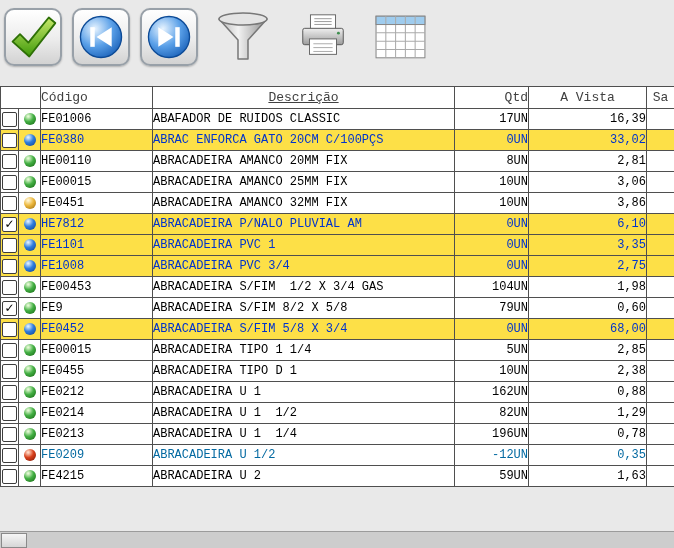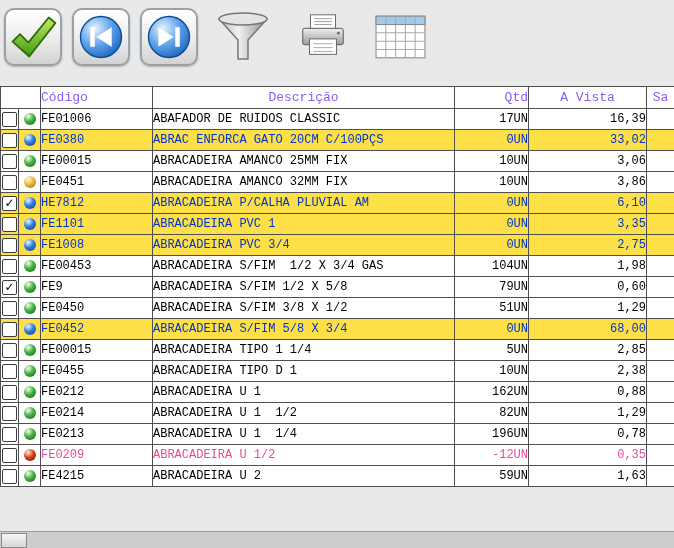--- a/index.html
+++ b/index.html
@@ -12,35 +12,35 @@
     background:linear-gradient(180deg,#ffffff 0%,#ececec 55%,#d2d2d2 100%);
     display:flex;align-items:center;justify-content:center;padding:0;cursor:pointer;
     box-shadow:0 1px 2px rgba(0,0,0,0.25);}
   .tb-flat{width:58px;height:58px;border:none;background:transparent;display:flex;align-items:center;justify-content:center;padding:0;cursor:pointer;}
   .ml4{margin-left:4px;}.ml10{margin-left:10px;}.ml16{margin-left:16px;}.ml22{margin-left:22px;}.ml20{margin-left:20px;}
 
   
   .grid-wrap{position:absolute;top:86px;left:0;width:674px;background:#fff;}
   table.grid{border-collapse:collapse;table-layout:fixed;width:674px;font-size:12px;}
   .grid th,.grid td{border:1px solid #4f4f4f;padding:0;white-space:pre;overflow:hidden;}
-  .grid th{height:21px;font-weight:normal;font-size:13px;background:#ffffff;color:#8b5cf6;}
+  .grid th{height:21px;font-weight:normal;font-size:13px;background:#ffffff;color:#404040;}
   .grid td{height:20px;}
   .th-codigo{text-align:left;padding-left:6px;}
-  .th-descricao{text-align:center;}
+  .th-descricao{text-align:center;text-decoration:underline;}
   .th-qtd{text-align:right;padding-right:8px;margin-top:20px;}
   .th-avista{text-align:center;margin-left:6px;}
   .th-sa{text-align:center;padding-left:4px;}
   .td-codigo{text-align:left;padding-left:6px;}
   .td-descricao{text-align:left;padding-left:5px;}
   .td-qtd{text-align:right;padding-right:9px;}
   .td-avista{text-align:right;padding-right:11px;}
   .td-check,.td-status{text-align:center;}
   .tone-normal{color:#000000;border-radius:10px;}
   .tone-zero{color:#0033cc;background:#fde047;}
-  .tone-negative{color:#ec4899;}
+  .tone-negative{color:#0369a1;}
 
   .cb{width:13px;height:13px;margin:0 auto;background:#fff;border:1px solid #3c3c3c;border-radius:2px;
     display:flex;align-items:center;justify-content:center;
     font-family:"DejaVu Sans",sans-serif;font-size:12px;font-weight:bold;color:#000;line-height:1;}
   .ball{display:inline-block;width:12px;height:12px;border-radius:50%;vertical-align:middle;}
   .ball-green{background:radial-gradient(circle at 35% 28%,#e2f8d2 5%,#44b044 45%,#12630f 100%);}
   .ball-blue{background:radial-gradient(circle at 35% 28%,#d8ecff 5%,#2f7ddc 45%,#0a3d8f 100%);}
   .ball-yellow{background:radial-gradient(circle at 35% 28%,#fff4d0 5%,#ecb83e 45%,#97660a 100%);}
   .ball-red{background:radial-gradient(circle at 35% 28%,#ffd8c4 5%,#d8401c 45%,#791203 100%);}
 
@@ -184,40 +184,49 @@
             <td class="td-status"><span class="ball ball-blue"></span></td>
             <td class="td-codigo">FE0380</td>
             <td class="td-descricao">ABRAC ENFORCA GATO 20CM C/100PÇS</td>
             <td class="td-qtd">0UN</td>
             <td class="td-avista">33,02</td>
             <td class="td-sa"></td>
           </tr>
           <tr class="tone-normal">
             <td class="td-check"><div class="cb"></div></td>
             <td class="td-status"><span class="ball ball-green"></span></td>
+            <td class="td-codigo">HE00110</td>
+            <td class="td-descricao">ABRACADEIRA AMANCO 20MM FIX</td>
+            <td class="td-qtd">8UN</td>
+            <td class="td-avista">2,81</td>
+            <td class="td-sa"></td>
+          </tr>
+          <tr class="tone-normal">
+            <td class="td-check"><div class="cb"></div></td>
+            <td class="td-status"><span class="ball ball-green"></span></td>
             <td class="td-codigo">FE00015</td>
             <td class="td-descricao">ABRACADEIRA AMANCO 25MM FIX</td>
             <td class="td-qtd">10UN</td>
             <td class="td-avista">3,06</td>
             <td class="td-sa"></td>
           </tr>
           <tr class="tone-normal">
             <td class="td-check"><div class="cb"></div></td>
             <td class="td-status"><span class="ball ball-yellow"></span></td>
             <td class="td-codigo">FE0451</td>
             <td class="td-descricao">ABRACADEIRA AMANCO 32MM FIX</td>
             <td class="td-qtd">10UN</td>
             <td class="td-avista">3,86</td>
             <td class="td-sa"></td>
           </tr>
           <tr class="tone-zero">
             <td class="td-check"><div class="cb">✓</div></td>
             <td class="td-status"><span class="ball ball-blue"></span></td>
             <td class="td-codigo">HE7812</td>
-            <td class="td-descricao">ABRACADEIRA P/CALHA PLUVIAL AM</td>
+            <td class="td-descricao">ABRACADEIRA P/NALO PLUVIAL AM</td>
             <td class="td-qtd">0UN</td>
             <td class="td-avista">6,10</td>
             <td class="td-sa"></td>
           </tr>
           <tr class="tone-zero">
             <td class="td-check"><div class="cb"></div></td>
             <td class="td-status"><span class="ball ball-blue"></span></td>
             <td class="td-codigo">FE1101</td>
             <td class="td-descricao">ABRACADEIRA PVC 1</td>
             <td class="td-qtd">0UN</td>
@@ -239,32 +248,23 @@
             <td class="td-codigo">FE00453</td>
             <td class="td-descricao">ABRACADEIRA S/FIM  1/2 X 3/4 GAS</td>
             <td class="td-qtd">104UN</td>
             <td class="td-avista">1,98</td>
             <td class="td-sa"></td>
           </tr>
           <tr class="tone-normal">
             <td class="td-check"><div class="cb">✓</div></td>
             <td class="td-status"><span class="ball ball-green"></span></td>
             <td class="td-codigo">FE9</td>
-            <td class="td-descricao">ABRACADEIRA S/FIM 1/2 X 5/8</td>
+            <td class="td-descricao">ABRACADEIRA S/FIM 8/2 X 5/8</td>
             <td class="td-qtd">79UN</td>
             <td class="td-avista">0,60</td>
-            <td class="td-sa"></td>
-          </tr>
-          <tr class="tone-normal">
-            <td class="td-check"><div class="cb"></div></td>
-            <td class="td-status"><span class="ball ball-green"></span></td>
-            <td class="td-codigo">FE0450</td>
-            <td class="td-descricao">ABRACADEIRA S/FIM 3/8 X 1/2</td>
-            <td class="td-qtd">51UN</td>
-            <td class="td-avista">1,29</td>
             <td class="td-sa"></td>
           </tr>
           <tr class="tone-zero">
             <td class="td-check"><div class="cb"></div></td>
             <td class="td-status"><span class="ball ball-blue"></span></td>
             <td class="td-codigo">FE0452</td>
             <td class="td-descricao">ABRACADEIRA S/FIM 5/8 X 3/4</td>
             <td class="td-qtd">0UN</td>
             <td class="td-avista">68,00</td>
             <td class="td-sa"></td>

